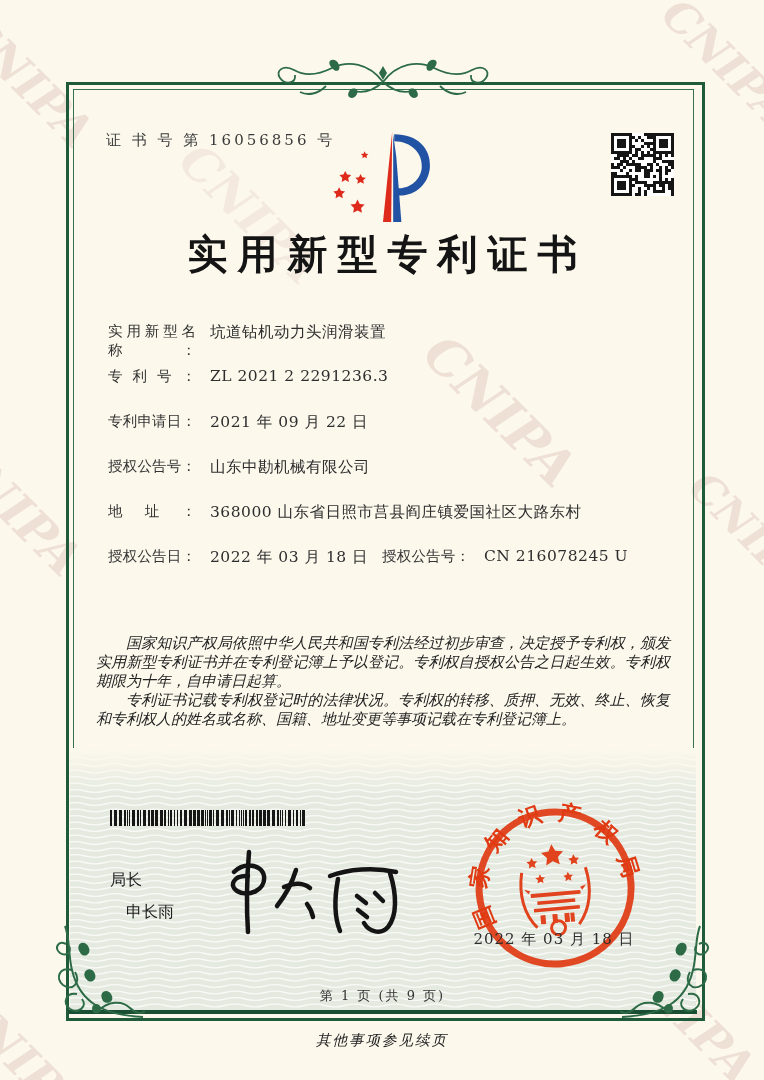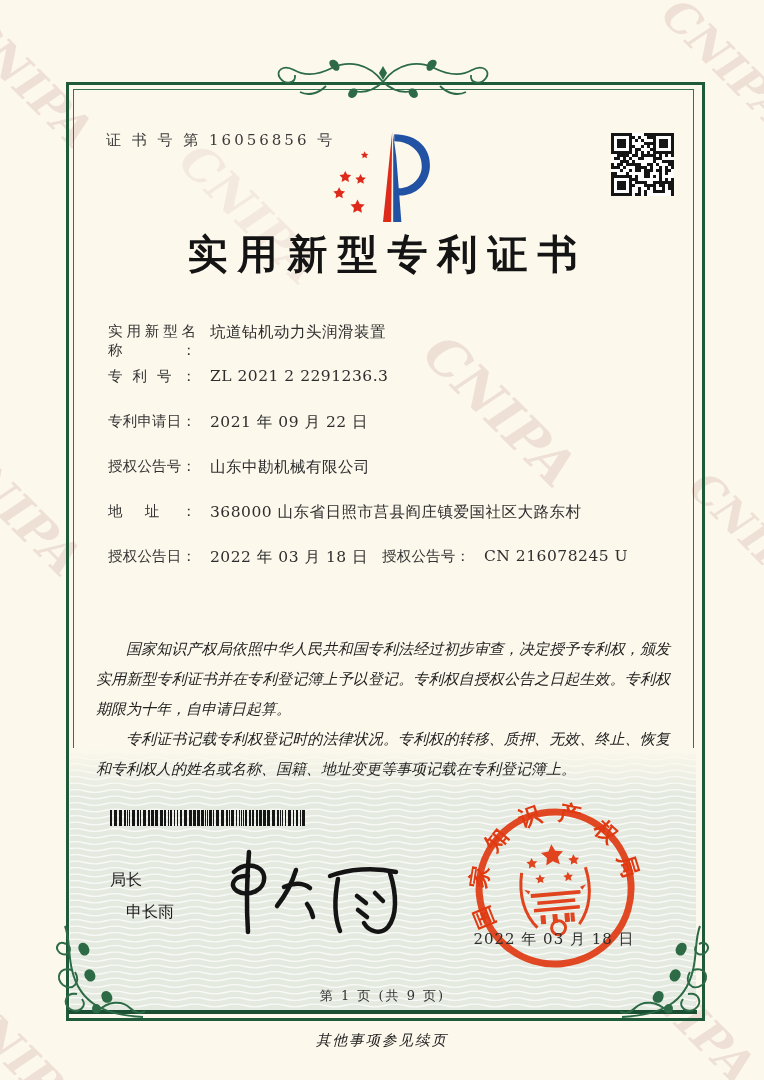--- a/index.html
+++ b/index.html
@@ -47,21 +47,21 @@
   .fields{position:absolute;left:108px;top:322px;width:560px;z-index:6;}
   .frow{height:45px;display:flex;align-items:flex-start;font-size:15.5px;color:#2e2e2e;}
   .flabel{display:inline-block;width:88px;text-align:justify;text-align-last:justify;
       font-size:14.5px;color:#333;flex:none;}
   .fvalue{margin-left:14px;letter-spacing:.5px;}
   .grant-pair2{margin-left:12px;display:flex;}
   .fvalue.w-fixed{width:160px;flex:none;}
 
   
   .body-text{position:absolute;left:96px;top:634px;width:574px;z-index:6;
-      font-size:15px;line-height:30px;font-style:italic;color:#222;text-align:justify;}
+      font-size:15px;line-height:19px;font-style:italic;color:#222;text-align:justify;}
   .body-text p{margin:0;text-indent:2em;}
 
   
   .barcode{position:absolute;left:110px;top:810px;width:198px;height:16px;z-index:6;
       display:flex;align-items:stretch;}
   .barcode i{display:block;}
   .signer-title{position:absolute;left:110px;top:870px;font-size:16px;color:#1c1c1c;z-index:6;
       font-family:"DejaVu Sans",sans-serif;}
   .signer-name{position:absolute;left:110px;top:902px;font-size:16px;color:#1c1c1c;z-index:6;
       font-family:"DejaVu Sans",sans-serif;margin-left:16px;}

